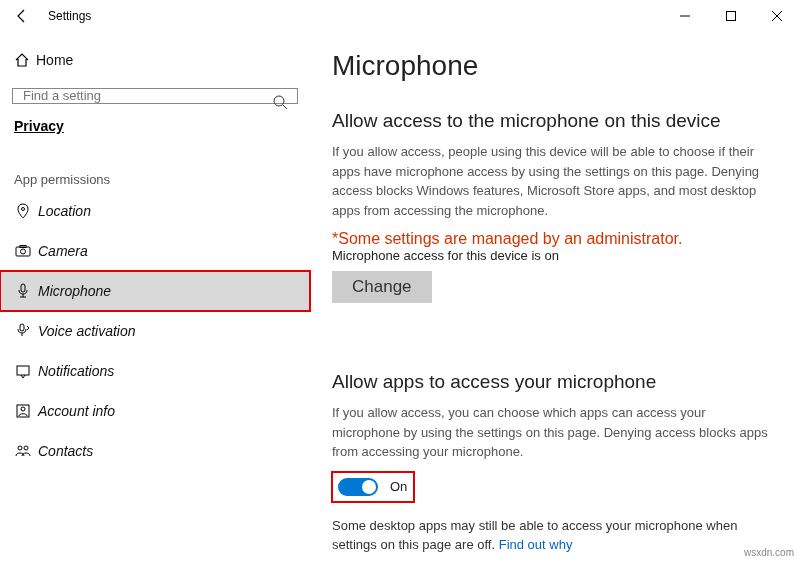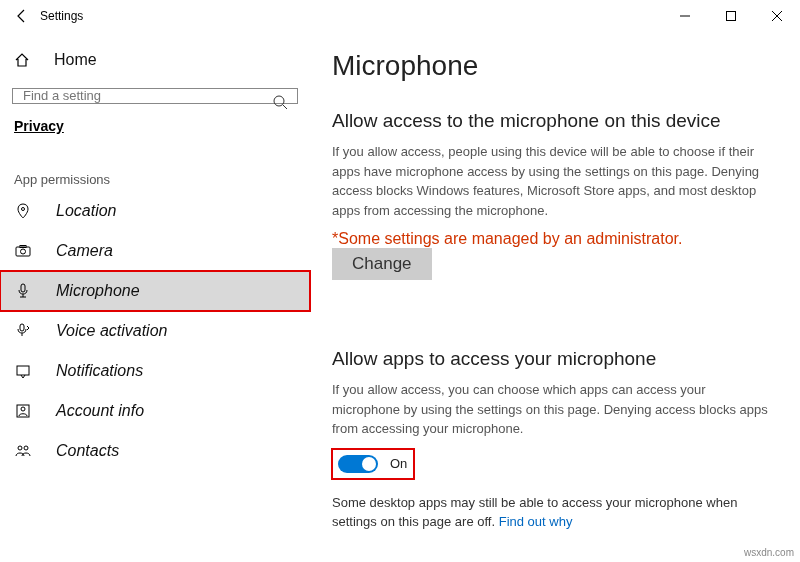--- a/index.html
+++ b/index.html
@@ -1,24 +1,24 @@
 <!DOCTYPE html>
 <html><head>
 <meta charset="utf-8">
 <style>
 * { margin: 0; padding: 0; box-sizing: border-box; font-family: "Segoe UI", Arial, sans-serif; }
 body { width: 800px; height: 562px; background: #fff; overflow: hidden; position: relative; }
 .titlebar { height: 32px; display: flex; align-items: center; justify-content: space-between; padding: 0 0 0 14px; }
-.titlebar-left { display: flex; align-items: center; gap: 10px; }
+.titlebar-left { display: flex; align-items: center; gap: 18px; }
 .titlebar-title { font-size: 12px; }
 .win-controls { display: flex; }
 .win-btn { width: 46px; height: 32px; display: flex; align-items: center; justify-content: center; font-size: 12px; }
 .main { display: flex; height: calc(100% - 32px); }
 .sidebar { width: 310px; padding: 8px 0 0 0; position: relative; }
-.home-row, .nav-item { display: flex; align-items: center; gap: 24px; height: 40px; padding: 0 14px; font-size: 16px; color: #111; }
+.home-row, .nav-item { display: flex; align-items: center; gap: 6px; height: 40px; padding: 0 14px; font-size: 14px; color: #111; }
 .home-row { margin-bottom: 6px; }
 .search-wrap { margin: 0 12px 10px 12px; }
 .search { width: 100%; height: 16px; border: 1px solid #888; padding: 0 32px 0 10px; font-size: 13px; outline: none; background: transparent; }
 .search-box { position: relative; }
 .search-icon { position: absolute; right: 10px; top: 8px; color: #333; }
 .cat-label { font-weight: 600; font-size: 14px; padding: 4px 14px 10px 14px; text-decoration: underline; }
 .group-label { font-size: 13px; color: #555; padding: 28px 14px 4px 14px; }
 .nav-item { cursor: default; font-style: italic; }
 .nav-item.selected { background: #d9d9d9; }
 .nav-item .icon { width: 18px; display: inline-flex; justify-content: center; }
@@ -165,20 +165,21 @@
     </div>
   </div>
 
   <div class="content">
     
     <h1>Microphone</h1>
 
     <h2>Allow access to the microphone on this device</h2>
     <p class="desc">If you allow access, people using this device will be able to choose if their apps have microphone access by using the settings on this page. Denying access blocks Windows features, Microsoft Store apps, and most desktop apps from accessing the microphone.</p>
     <div class="admin-warn">*Some settings are managed by an administrator.</div>
+    <div class="device-status">Microphone access for this device is on</div>
     <button class="change-btn">Change</button>
 
     <h2 class="section-gap">Allow apps to access your microphone</h2>
     <p class="desc">If you allow access, you can choose which apps can access your microphone by using the settings on this page. Denying access blocks apps from accessing your microphone.</p>
 
     <div class="toggle-row highlight-red">
       <div class="toggle"></div>
       <span class="toggle-label">On</span>
     </div>
 

